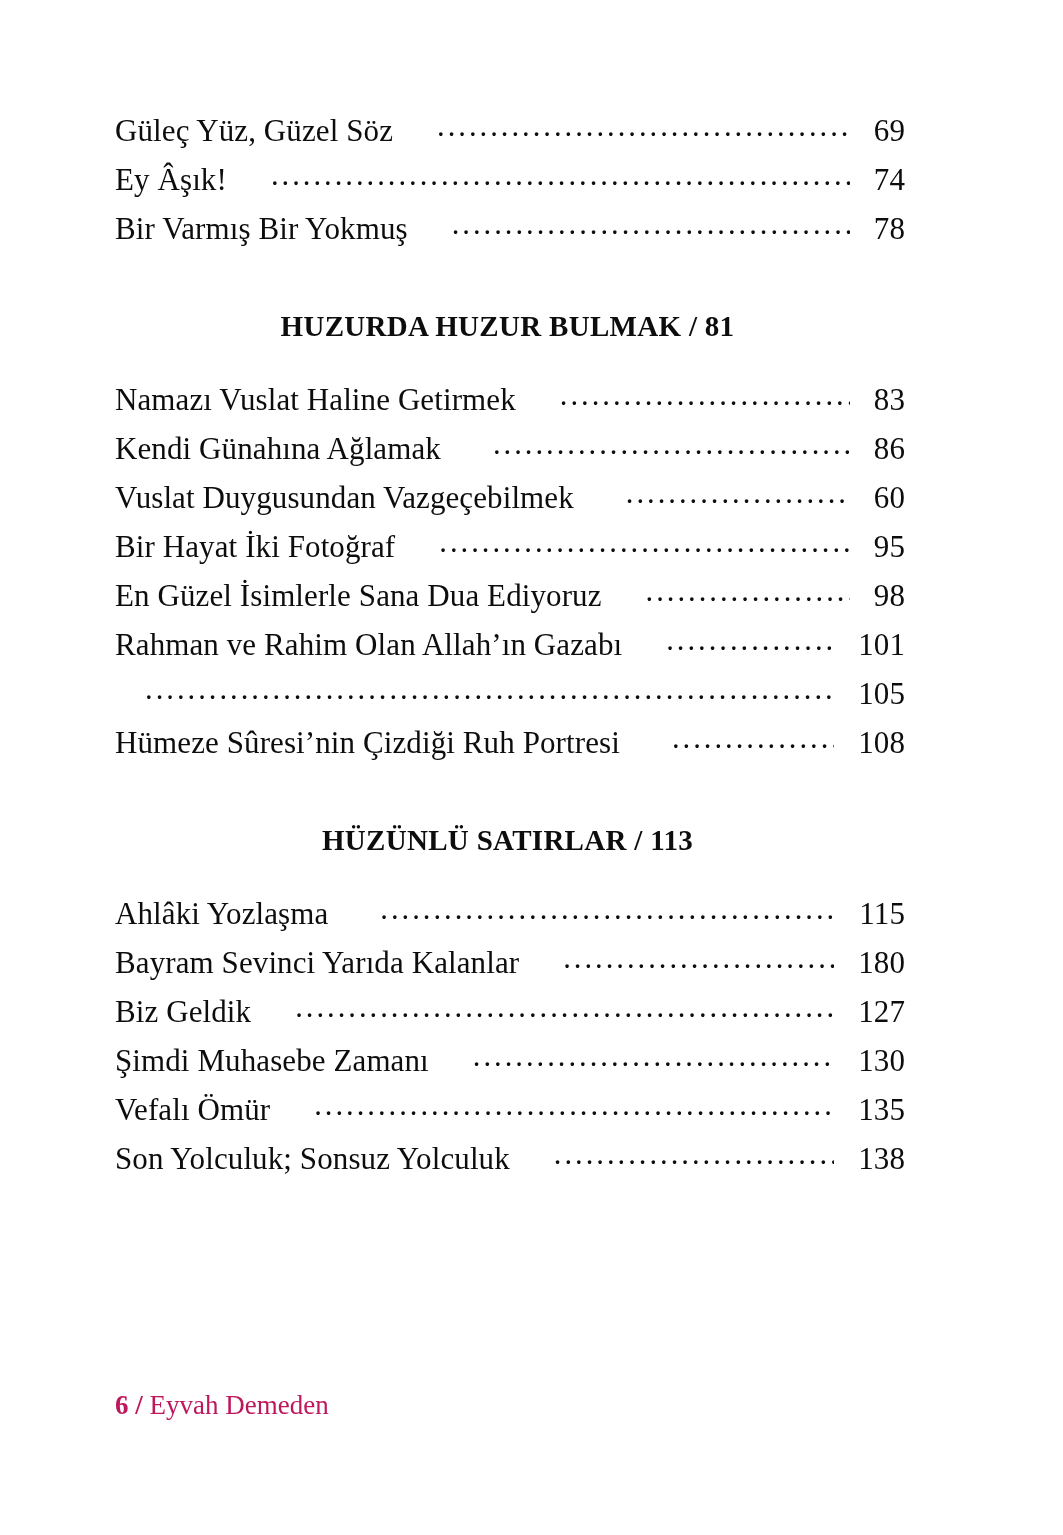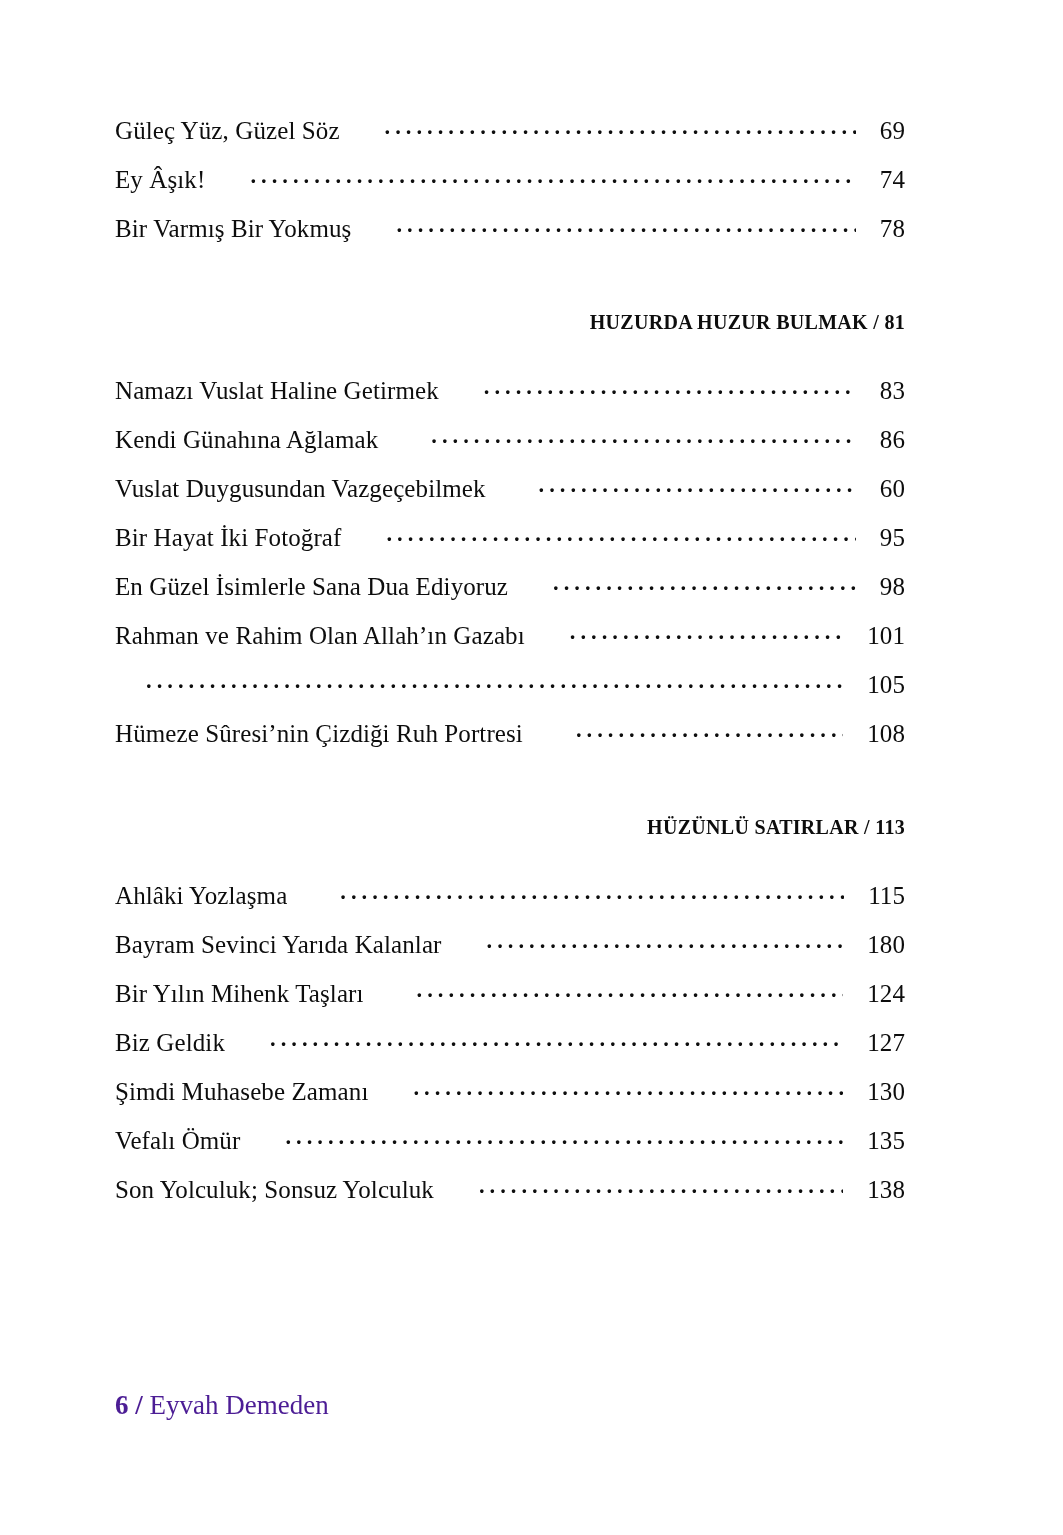--- a/index.html
+++ b/index.html
@@ -29,21 +29,21 @@
   .toc {
     width: 790px;
   }
 
   
   .entry {
     display: flex;
     align-items: baseline;
     width: 790px;
     height: 49px;
-    font-size: 25px;
+    font-size: 31px;
     line-height: 49px;
     letter-spacing: 0.1px;
     white-space: nowrap;
     gap: 22px;
   }
   .entry-title {
     flex: 0 0 auto;
   }
   .entry-gap {
     flex: 0 0 auto;
@@ -70,38 +70,38 @@
     white-space: nowrap;
   }
   .entry-page {
     flex: 0 0 auto;
     text-align: left;
     padding-left: 1px;
   }
 
   
   .section-heading {
-    text-align: right;
+    text-align: center;
     font-weight: bold;
-    font-size: 20px;
+    font-size: 29px;
     line-height: 1;
     letter-spacing: 0.3px;
     padding-top: 59px;
     padding-bottom: 34px;
     margin-left: -5px;
   }
 
   
   .footer {
     position: absolute;
     left: 115px;
     top: 1392px;
     font-size: 27px;
     line-height: 1;
-    color: #4c1d95;
+    color: #be185d;
     white-space: nowrap;
   }
   .footer-num {
     font-weight: bold;
   }
   .footer-sep {
     font-weight: bold;
   }
   .footer-title {
     font-weight: normal;
@@ -183,26 +183,20 @@
         <span class="entry-title">Ahlâki Yozlaşma</span>
         <span class="entry-gap"></span>
         <span class="leader"></span>
         <span class="entry-page">115</span>
       </div>
       <div class="entry">
         <span class="entry-title">Bayram Sevinci Yarıda Kalanlar</span>
         <span class="entry-gap"></span>
         <span class="leader"></span>
         <span class="entry-page">180</span>
-      </div>
-      <div class="entry gapped">
-        <span class="entry-title">Bir Yılın Mihenk Taşları</span>
-        <span class="entry-gap"></span>
-        <span class="leader"></span>
-        <span class="entry-page">124</span>
       </div>
       <div class="entry">
         <span class="entry-title">Biz Geldik</span>
         <span class="entry-gap"></span>
         <span class="leader"></span>
         <span class="entry-page">127</span>
       </div>
       <div class="entry">
         <span class="entry-title">Şimdi Muhasebe Zamanı</span>
         <span class="entry-gap"></span>

